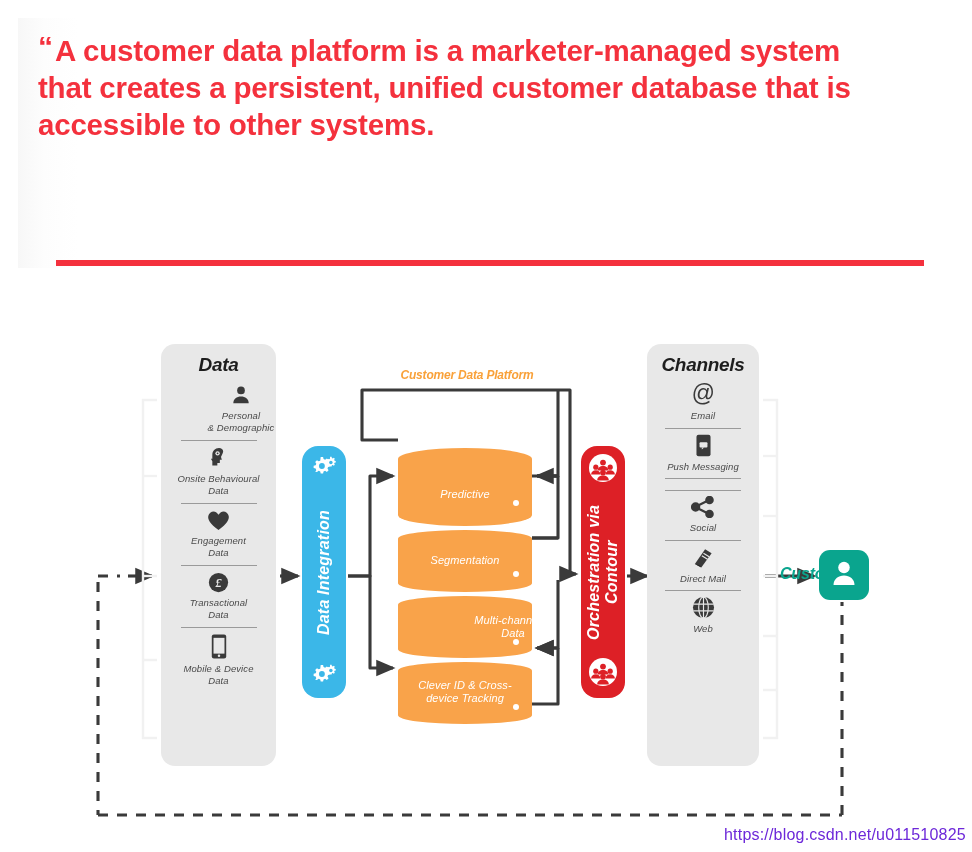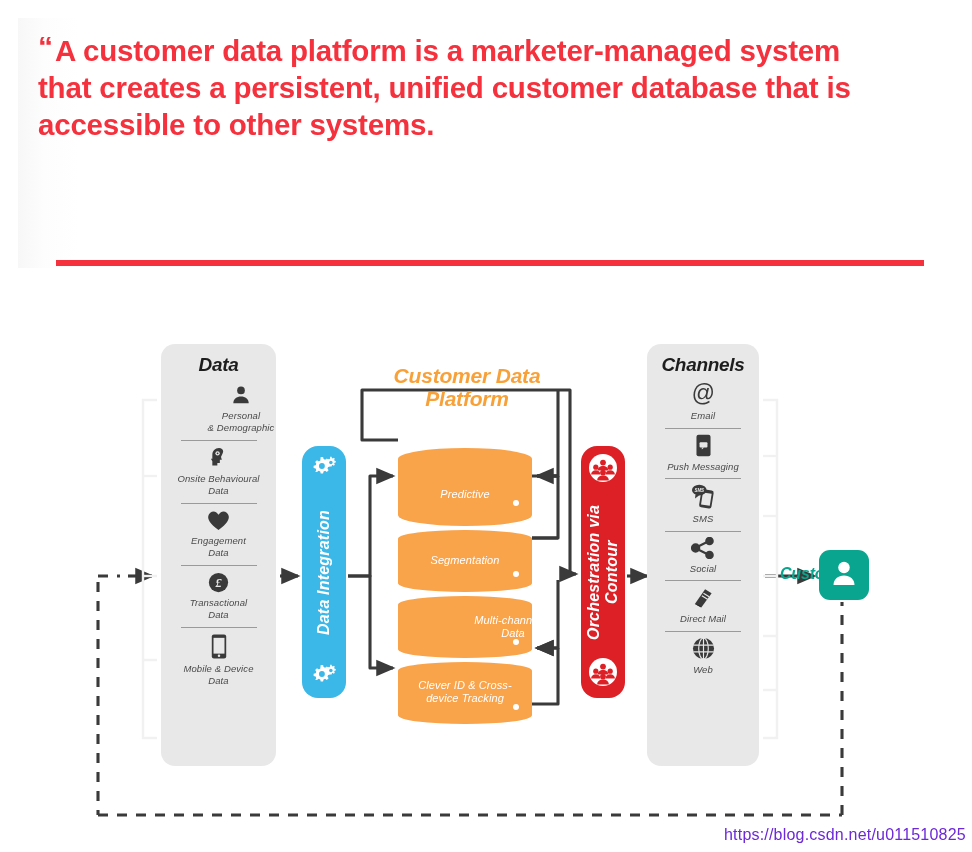--- a/index.html
+++ b/index.html
@@ -89,21 +89,21 @@
   .cyl .lbl{
     position:absolute;left:0;width:134px;text-align:center;
     color:#fff;font-size:11px;line-height:13px;letter-spacing:0.1px;
   }
   .cyl .dot{
     position:absolute;right:13px;width:6px;height:6px;border-radius:50%;
     background:#ffffff;
   }
   #cdp-title{
     position:absolute;left:352px;top:84px;width:210px;text-align:center;
-    color:#f9a139;font-weight:bold;font-size:21px;line-height:23px;
+    color:#f9a139;font-weight:bold;font-size:12px;line-height:23px;
     letter-spacing:-0.2px;
   }
 
   
   #customer-label{
     position:absolute;left:770px;top:241px;width:130px;text-align:left;
     color:#0aa58e;font-weight:bold;font-size:16px;letter-spacing:-0.2px;margin-top:44px;
   }
   #customer-box{
     position:absolute;left:809px;top:270px;width:50px;height:50px;
@@ -337,32 +337,20 @@
         <svg width="15" height="23" viewBox="0 0 16 24" fill="#3a3a3a">
             <rect x="0.5" y="0.5" width="15" height="23" rx="2.2"></rect>
             <rect x="3.8" y="8.6" width="8.4" height="5.4" rx="1" fill="#e8e8e8"></rect>
             <path d="M6.2 14 L6.2 16.2 L8.6 14z" fill="#e8e8e8"></path>
           </svg>
       </span>
       <span class="cap">Push Messaging</span>
     </div>
     <div class="sep" style="margin:6px 0 5px;"></div>
 
-    <div class="panel-item">
-      <span class="ico">
-        <svg width="27" height="25" viewBox="0 0 28 26" fill="#3a3a3a">
-          <rect x="10.5" y="6" width="13" height="19" rx="2.4" transform="rotate(9 17 15.5)"></rect>
-          <rect x="12.4" y="9.4" width="9.2" height="12.6" fill="#e8e8e8" transform="rotate(9 17 15.5)"></rect>
-          <ellipse cx="9.6" cy="6.3" rx="7.6" ry="5.6"></ellipse>
-          <path d="M5.6 11 L5.2 15 L9.6 11.6z"></path>
-          <text x="9.6" y="8.4" font-family="Liberation Sans, sans-serif" font-size="4.6" font-weight="bold" fill="#e8e8e8" text-anchor="middle">SMS</text>
-        </svg>
-      </span>
-      <span class="cap">SMS</span>
-    </div>
     <div class="sep" style="margin:6px 0 5px;"></div>
 
     <div class="panel-item">
       <span class="ico">
         <svg width="24" height="22" viewBox="0 0 24 22" fill="none" stroke="#3a3a3a" stroke-width="2.2">
           <circle cx="18.5" cy="4" r="3.2" fill="#3a3a3a"></circle>
             <circle cx="18.5" cy="18" r="3.2" fill="#3a3a3a"></circle>
             <circle cx="4.6" cy="11" r="3.6" fill="#3a3a3a"></circle>
           <path d="M7.6 9.3 L15.6 5.3 M7.6 12.7 L15.6 16.7"></path>
         </svg>

